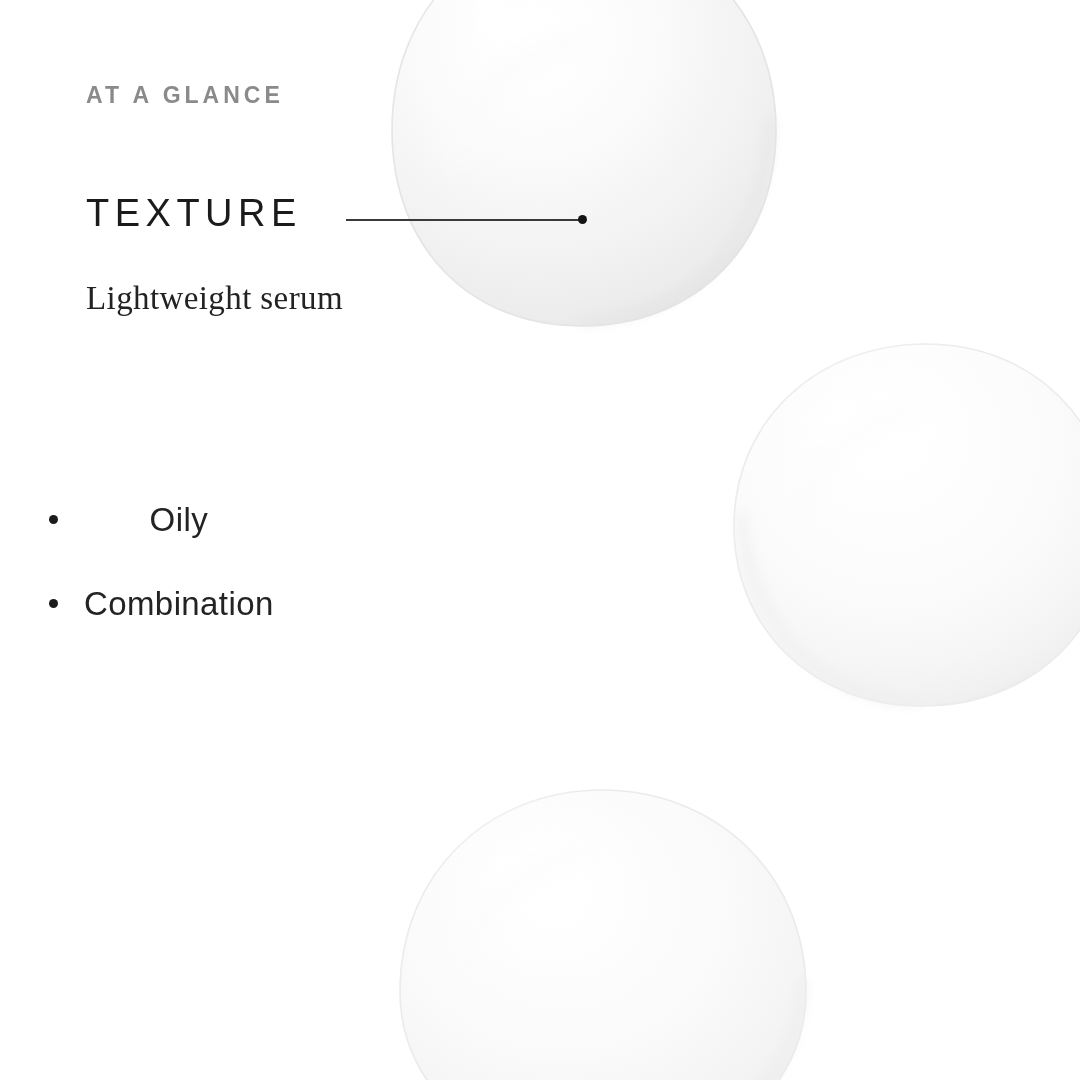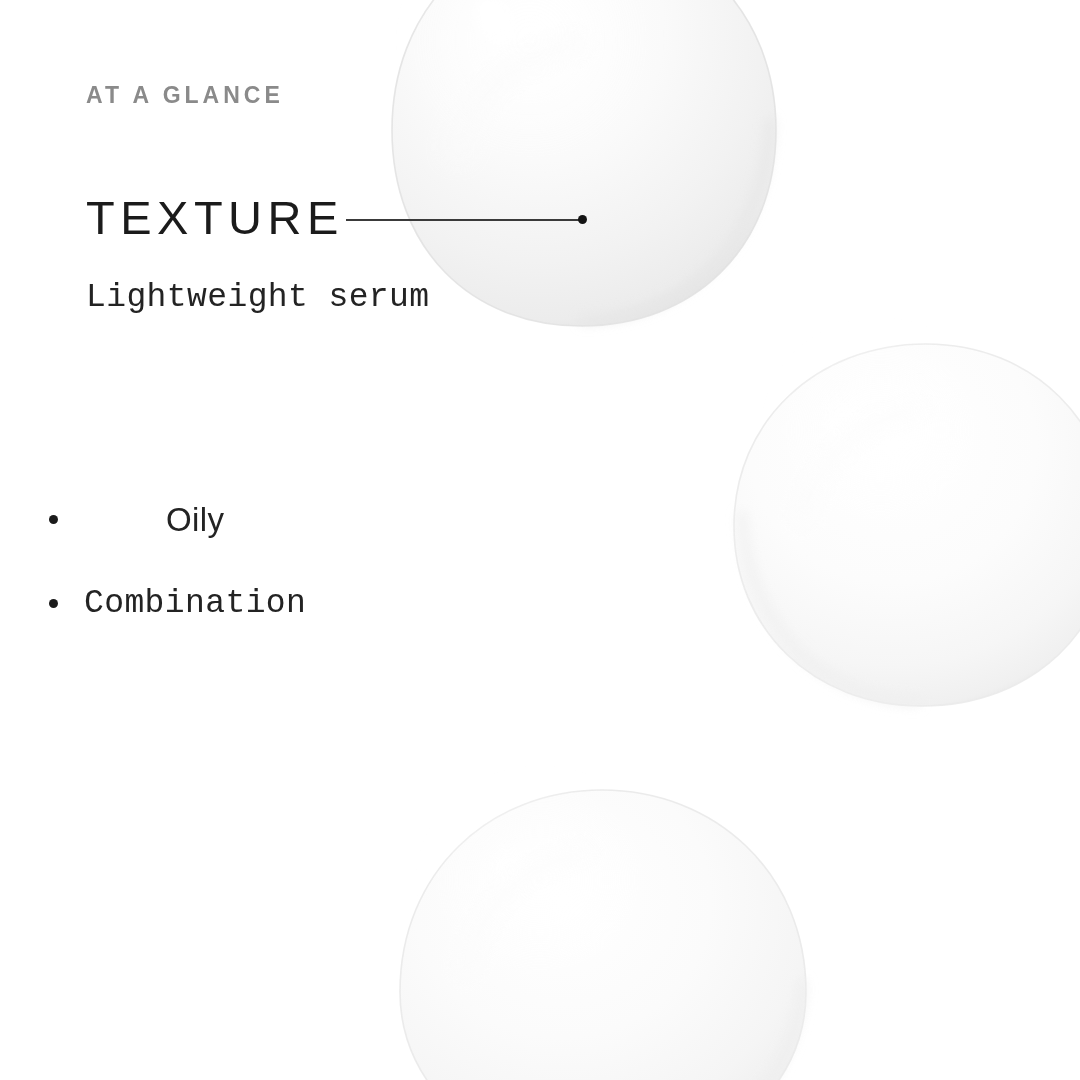--- a/index.html
+++ b/index.html
@@ -52,36 +52,36 @@
     letter-spacing: 4.0px;
     color: #8a8a8a;
     line-height: 1;
     white-space: nowrap;
   }
 
   .heading {
     position: absolute;
     left: 86px;
     font-family: "Liberation Sans", sans-serif;
-    font-size: 47px;
+    font-size: 38px;
     font-weight: 300;
     letter-spacing: 5.5px;
     color: #1b1b1b;
     line-height: 1;
     white-space: nowrap;
     -webkit-text-stroke: 0.01px transparent;
   }
   .heading-texture { top: 194px; }
   .heading-skintype { top: 414px; }
 
   .subtext {
     position: absolute;
     left: 86px;
     top: 280px;
-    font-family: Liberation Mono, monospace;
+    font-family: Liberation Serif, serif;
     font-size: 33px;
     font-weight: 300;
     letter-spacing: 0.4px;
     color: #232323;
     line-height: 1.1;
     white-space: nowrap;
   }
 
   .bullet-list {
     position: absolute;
@@ -97,21 +97,21 @@
     margin: 0 0 44px 0;
     font-family: "Liberation Sans", sans-serif;
     font-size: 33px;
     font-weight: 300;
     letter-spacing: 0.4px;
     color: #232323;
     line-height: 1.2;
     white-space: nowrap;
     text-align: center;
   }
-  .bullet-item:last-child { margin-bottom: 8px; font-family: Liberation Mono, monospace; }
+  .bullet-item:last-child { margin-bottom: 8px; }
   .bullet-dot {
     position: absolute;
     left: 3px;
     top: 15px;
     width: 9px;
     height: 9px;
     border-radius: 50%;
     background: #1b1b1b;
   }
 

